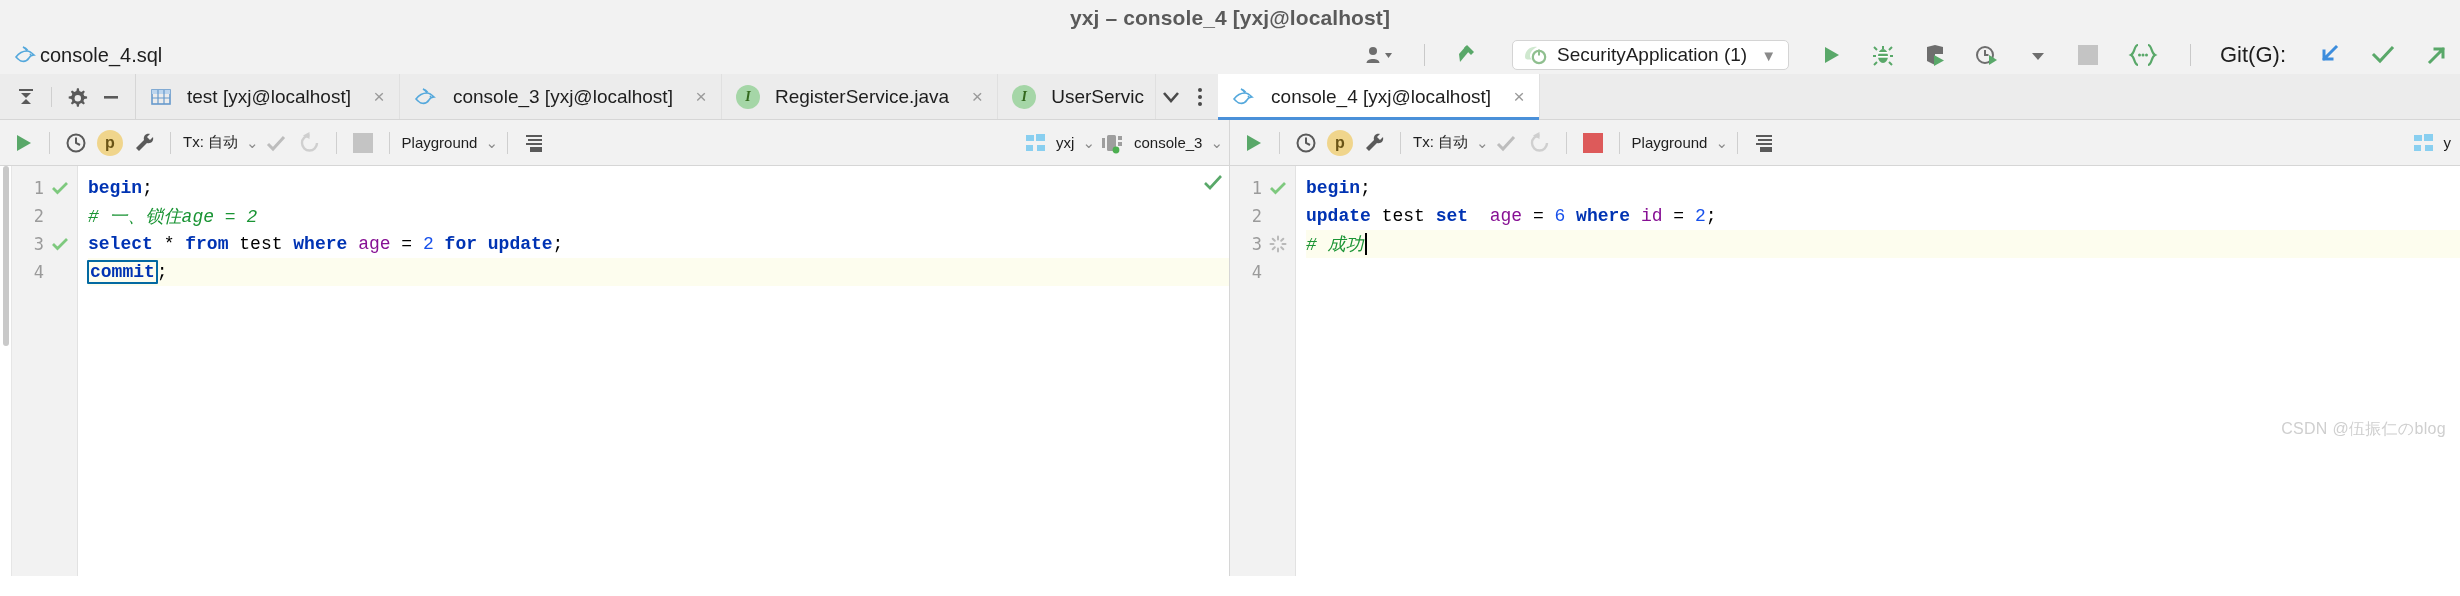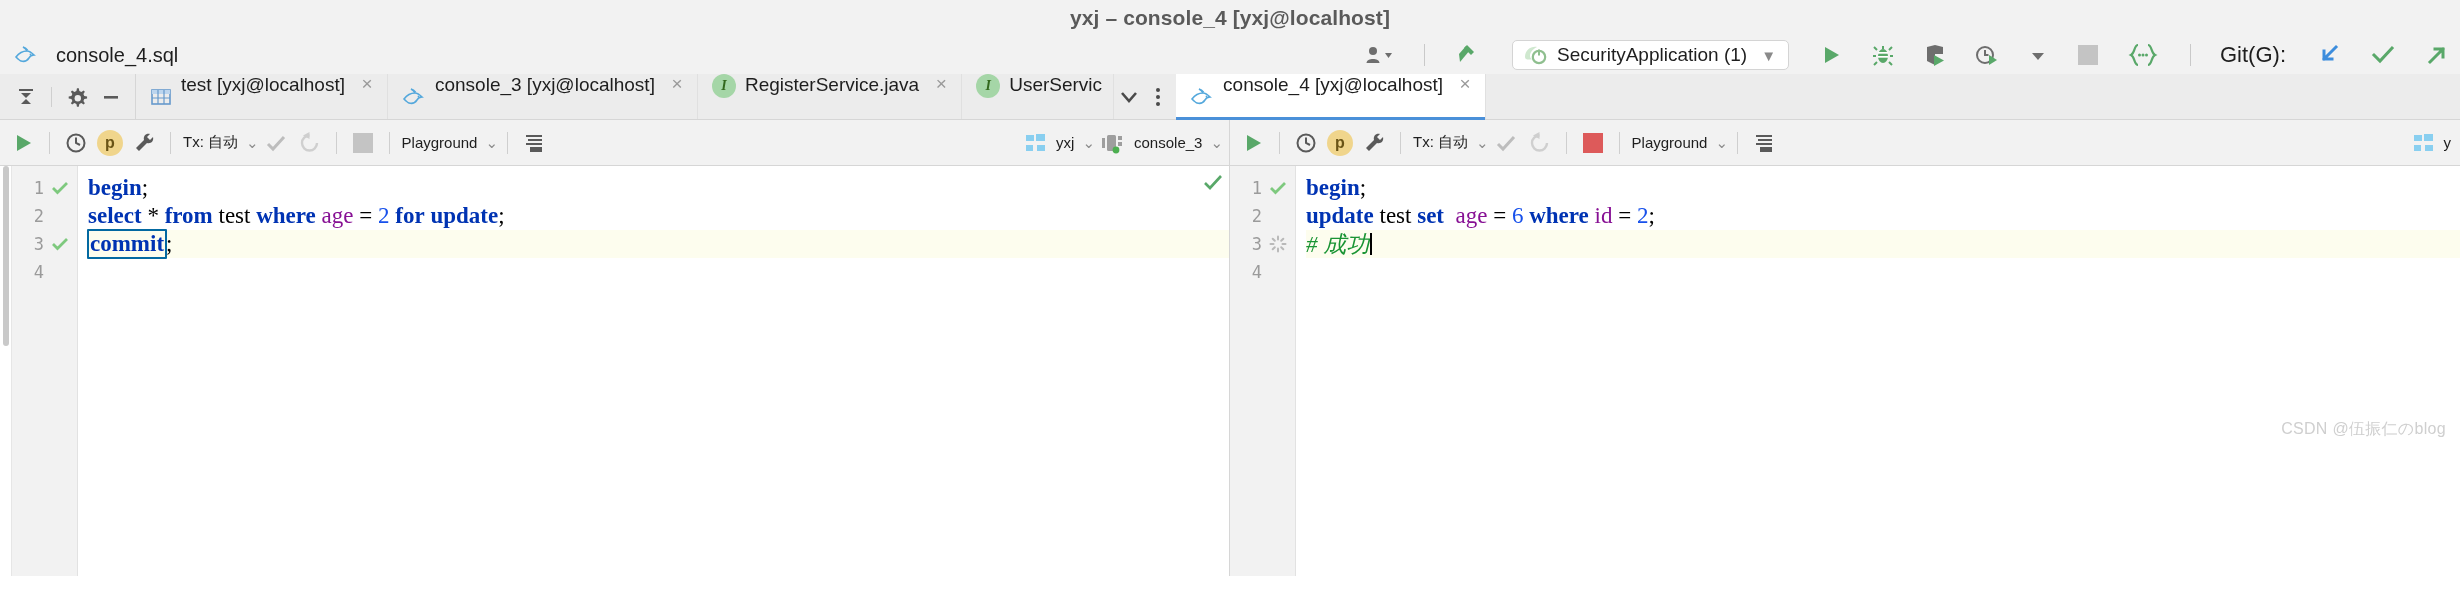--- a/index.html
+++ b/index.html
@@ -23,21 +23,21 @@
   }
 
   
   .navrow {
     height: 38px; width: 100%;
     background: #f2f2f2;
     display: flex; align-items: center;
     position: relative;
   }
   .breadcrumb {
-    display: flex; align-items: center; gap: 18px;
+    display: flex; align-items: center; gap: 2px;
     padding-left: 14px;
   }
   .breadcrumb .bc-label { font-size: 20px; color: #1e1e1e; }
 
   .nav-right {
     position: absolute; right: 0; top: 0;
     height: 38px; display: flex; align-items: center; gap: 16px;
     padding-right: 4px;
   }
   .tb-btn {
@@ -71,21 +71,21 @@
     border-right: 1px solid #d6d6d6;
   }
   .mini-btn {
     width: 32px; height: 32px;
     display: flex; align-items: center; justify-content: center;
   }
   .vsep { width: 1px; height: 20px; background: #cfcfcf; margin: 0 7px; }
 
   .tabs { display: flex; align-items: stretch; flex: 1; min-width: 0; }
   .tab {
-    display: flex; gap: 9px;
+    display: flex; align-items: center; gap: 15px;
     padding: 0 11px 0 14px;
     background: #ececec;
     border-right: 1px solid #e0e0e0;
     white-space: nowrap;
     position: relative;
   }
   .tab.active { background: #ffffff; }
   .tab.active::after {
     content: ""; position: absolute; left: 0; right: 0; bottom: -1px;
     height: 3px; background: #4a90d9;
@@ -153,21 +153,21 @@
   .gline {
     height: 28px; display: flex; align-items: center; justify-content: flex-end;
     gap: 7px; padding-right: 8px;
   }
   .gnum { font-family: "DejaVu Sans Mono", monospace; font-size: 17px; color: #9b9b9b; }
   .gmark { width: 18px; display: flex; align-items: center; justify-content: center; }
 
   .code { flex: 1; padding: 8px 0 0 10px; position: relative; min-width: 0; }
   .cline {
     height: 28px; display: flex; align-items: center;
-    font-family: Liberation Serif, serif; font-size: 23px;
+    font-family: Liberation Mono, monospace; font-size: 18px;
     white-space: pre; color: #000000;
   }
   .cline.caretline { background: #fdfdee; }
   .k  { color: #0033b3; font-weight: 600; }
   .cm { color: #1a9434; font-style: italic; }
   .col{ color: #871094; }
   .num{ color: #1750eb; }
   .op { color: #000000; }
   .id { color: #000000; }
   .boxed {
@@ -516,20 +516,23 @@
           </div>
           <div class="gline">
             <span class="gnum">4</span>
             <span class="gmark"></span>
           </div>
         </div>
 
         <div class="code">
           <div class="cline">
             <span class="k">begin</span><span class="op">;</span>
+          </div>
+          <div class="cline">
+            <span class="cm"># 一、锁住age = 2</span>
           </div>
           <div class="cline">
             <span class="k">select</span><span class="op"> </span><span class="op">*</span><span class="op"> </span><span class="k">from</span><span class="op"> </span><span class="id">test</span><span class="op"> </span><span class="k">where</span><span class="op"> </span><span class="col">age</span><span class="op"> = </span><span class="num">2</span><span class="op"> </span><span class="k">for</span><span class="op"> </span><span class="k">update</span><span class="op">;</span>
           </div>
           <div class="cline caretline">
             <span class="k boxed">commit</span><span class="op">;</span>
           </div>
 
           <div class="pane-right-flag">
             <svg width="20" height="18" viewBox="0 0 20 18">

